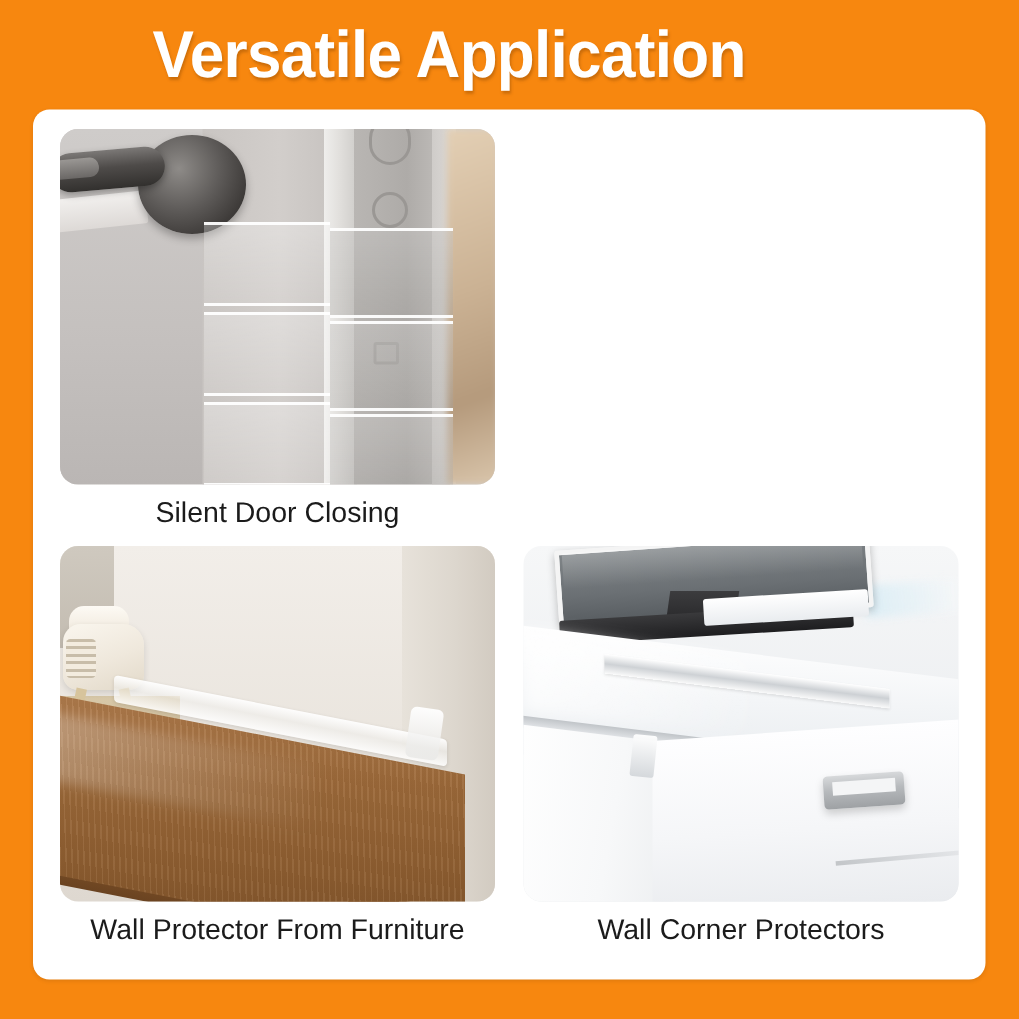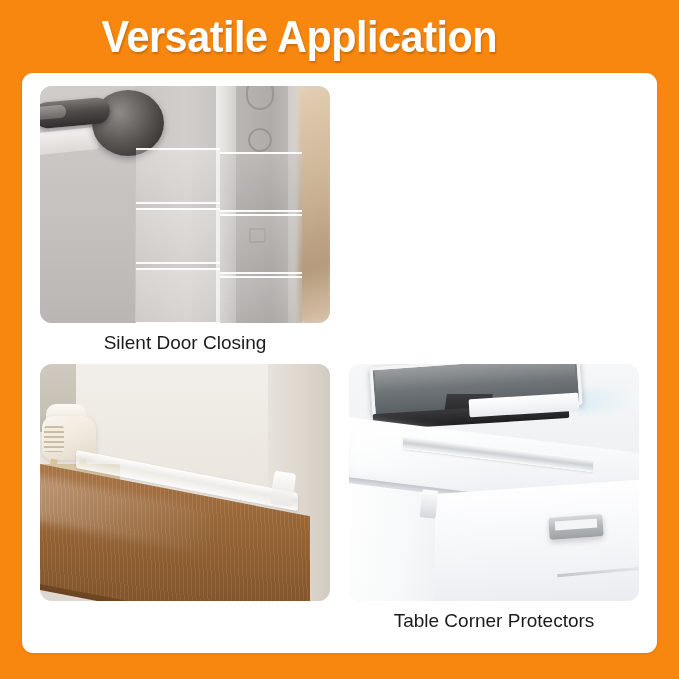--- a/index.html
+++ b/index.html
@@ -444,20 +444,21 @@
         <div class="legA"></div>
         <div class="legB"></div>
         <div class="deskLeg"></div>
         <div class="deskFront"></div>
         <div class="deskTop"></div>
         <div class="grain"></div>
         <div class="deskSheen"></div>
         <div class="guardStrip"></div>
         <div class="guardEnd"></div>
       </div>
+      <div class="caption">Wall Protector From Furniture</div>
     </div>
 
     <div class="cell c3">
       <div class="photo p4">
         <div class="tvGlow"></div>
         <div class="screen"></div>
         <div class="screenGloss"></div>
         <div class="stand"></div>
         <div class="base"></div>
         <div class="baseHi"></div>
@@ -465,17 +466,17 @@
         <div class="cabTopSheen"></div>
         <div class="edgeLine"></div>
         <div class="cabFrontL"></div>
         <div class="cabFrontR"></div>
         <div class="guardBar"></div>
         <div class="guardCorner"></div>
         <div class="handle"></div>
         <div class="handleIn"></div>
         <div class="drawerSeam"></div>
       </div>
-      <div class="caption">Table Corner Protectors</div>
+      <div class="caption">Wall Corner Protectors</div>
     </div>
 
   </div>
 </div>
 
 </body></html>

